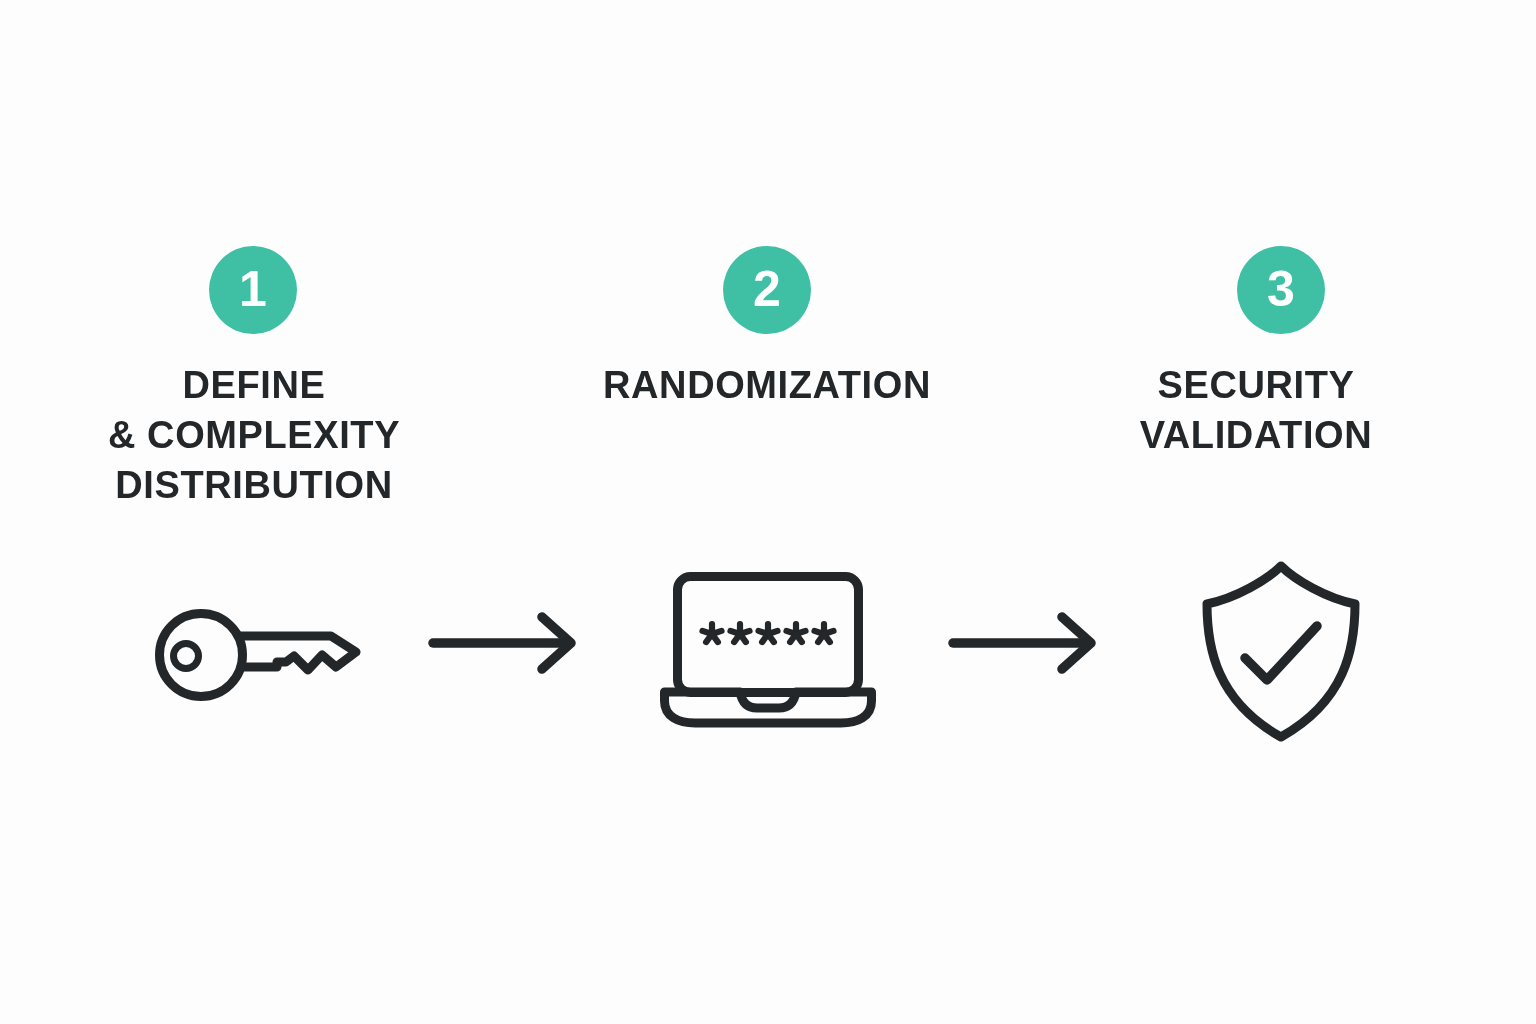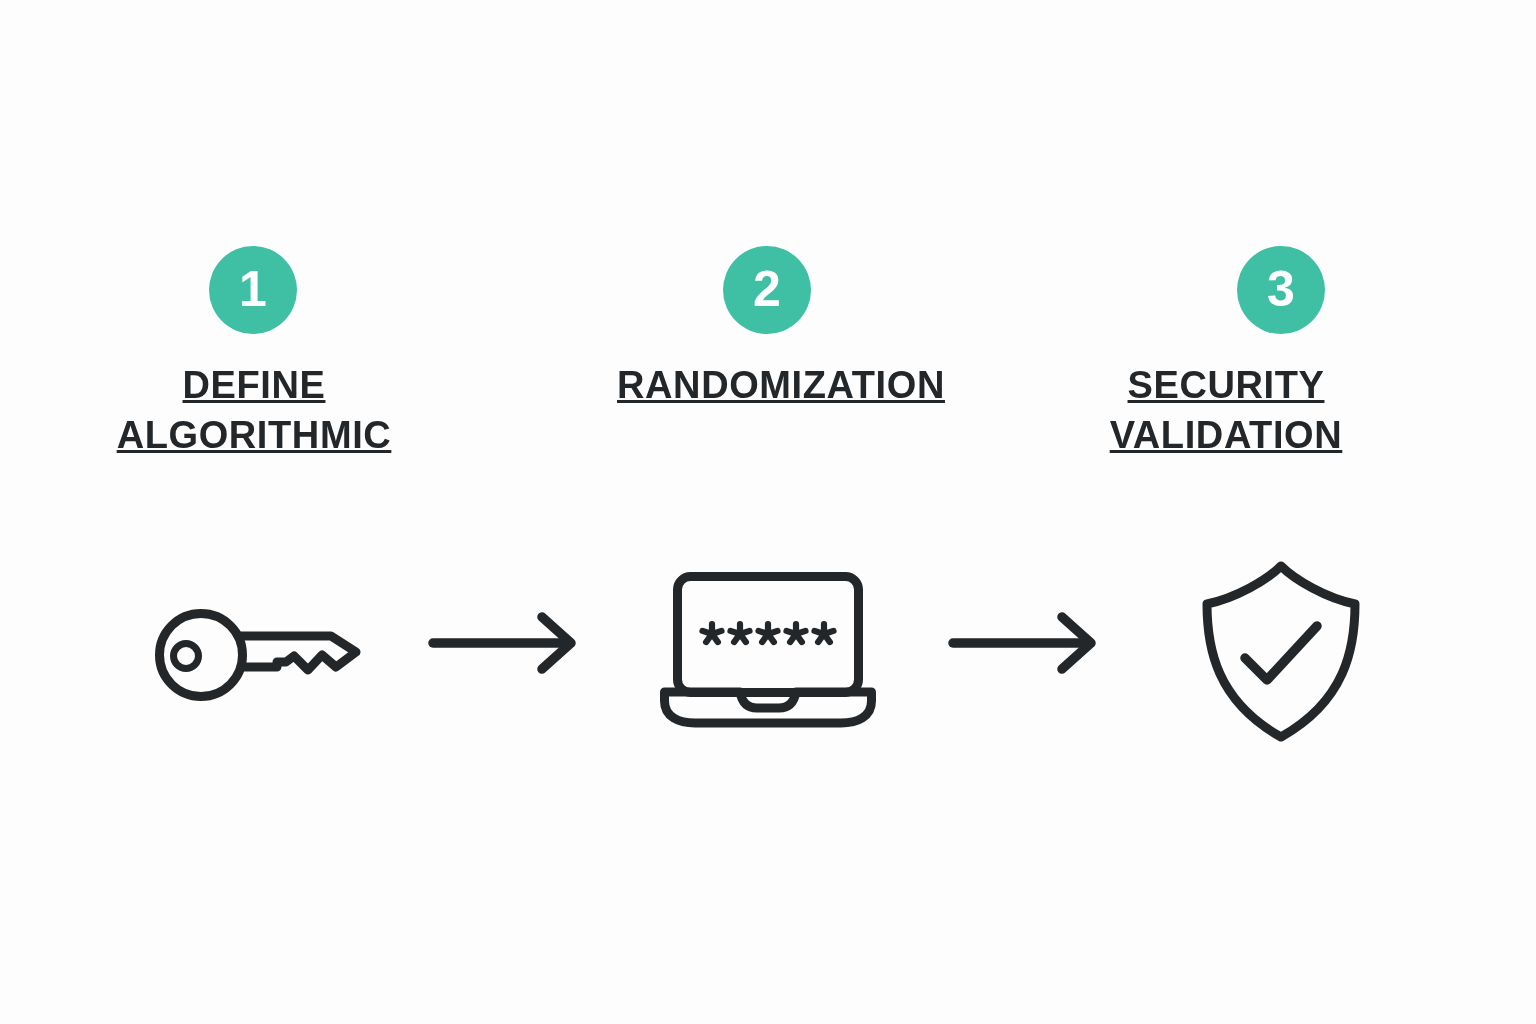--- a/index.html
+++ b/index.html
@@ -28,43 +28,44 @@
   #badge-1{left:209px}
   #badge-2{left:723px}
   #badge-3{left:1237px}
   .title{
     position:absolute;top:360px;width:500px;margin:0;
     text-align:center;
     font-size:38px;font-weight:700;line-height:50px;letter-spacing:0.6px;
     color:var(--ink);
   }
   #title-1{left:4px}
-  #title-2{left:531px}
-  #title-3{left:976px}
-  .title .line{display:block;text-decoration:underline;}
+  #title-2{left:517px}
+  #title-3{left:1006px}
+  .title .line{display:block;}
   .icon{position:absolute;color:var(--ink);}
   #icon-key{left:155px;top:606px;width:208px;height:98px;}
   #icon-laptop{left:660px;top:572px;width:216px;height:156px;}
   #icon-shield{left:1200px;top:561px;width:162px;height:182px;}
   .arrow{position:absolute;top:611px;width:150px;height:64px;color:var(--ink);}
   #arrow-1{left:428px}
   #arrow-2{left:948px}
   svg{display:block;width:100%;height:100%;}
 </style>
 </head>
 <body>
 
 <div class="canvas">
 
   <div class="badge" id="badge-1">
     <span>1</span>
   </div>
   <h2 class="title" id="title-1">
     <span class="line">DEFINE</span>
-    <span class="line">ALGORITHMIC</span>
+    <span class="line">&amp; COMPLEXITY</span>
+    <span class="line">DISTRIBUTION</span>
   </h2>
   <div class="icon" id="icon-key">
     <svg viewBox="0 0 208 98" fill="none" stroke="currentColor" stroke-width="9">
       <circle cx="46" cy="49" r="41.5"></circle>
       <circle cx="31" cy="50" r="12.5" stroke-width="7"></circle>
       <path d="M 84 30 H 176 L 201 46 L 181 61 L 167 49 L 153 64 L 139 50 L 131 56 L 122 56 L 122 61 H 86" stroke-linejoin="round" stroke-linecap="butt"></path>
     </svg>
   </div>
 
   <div class="arrow" id="arrow-1">

